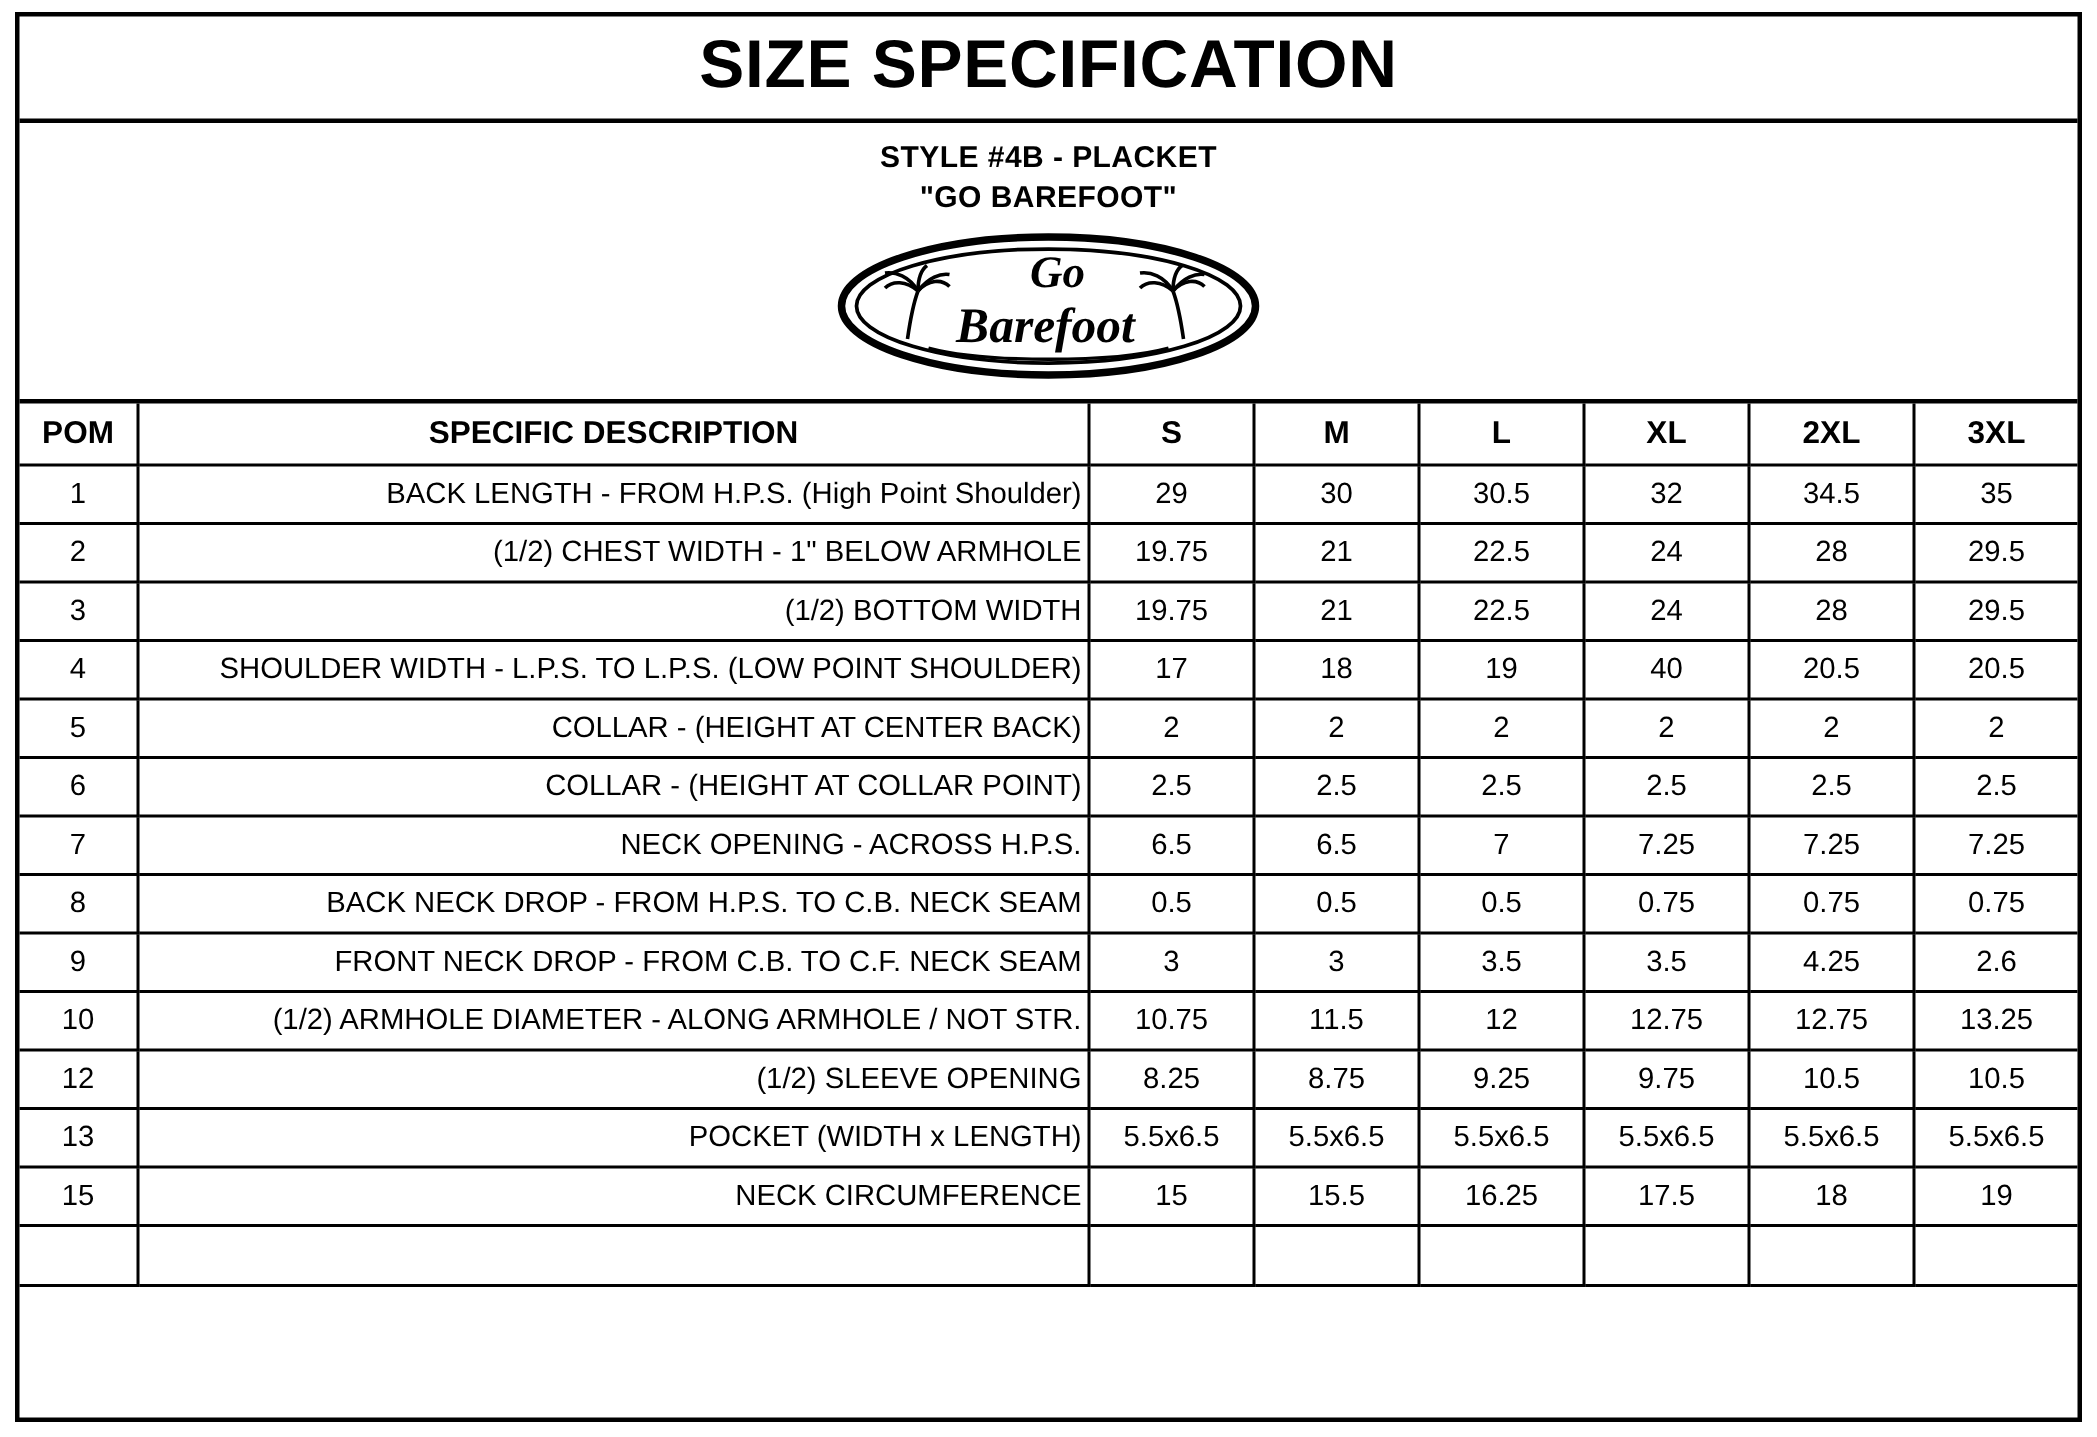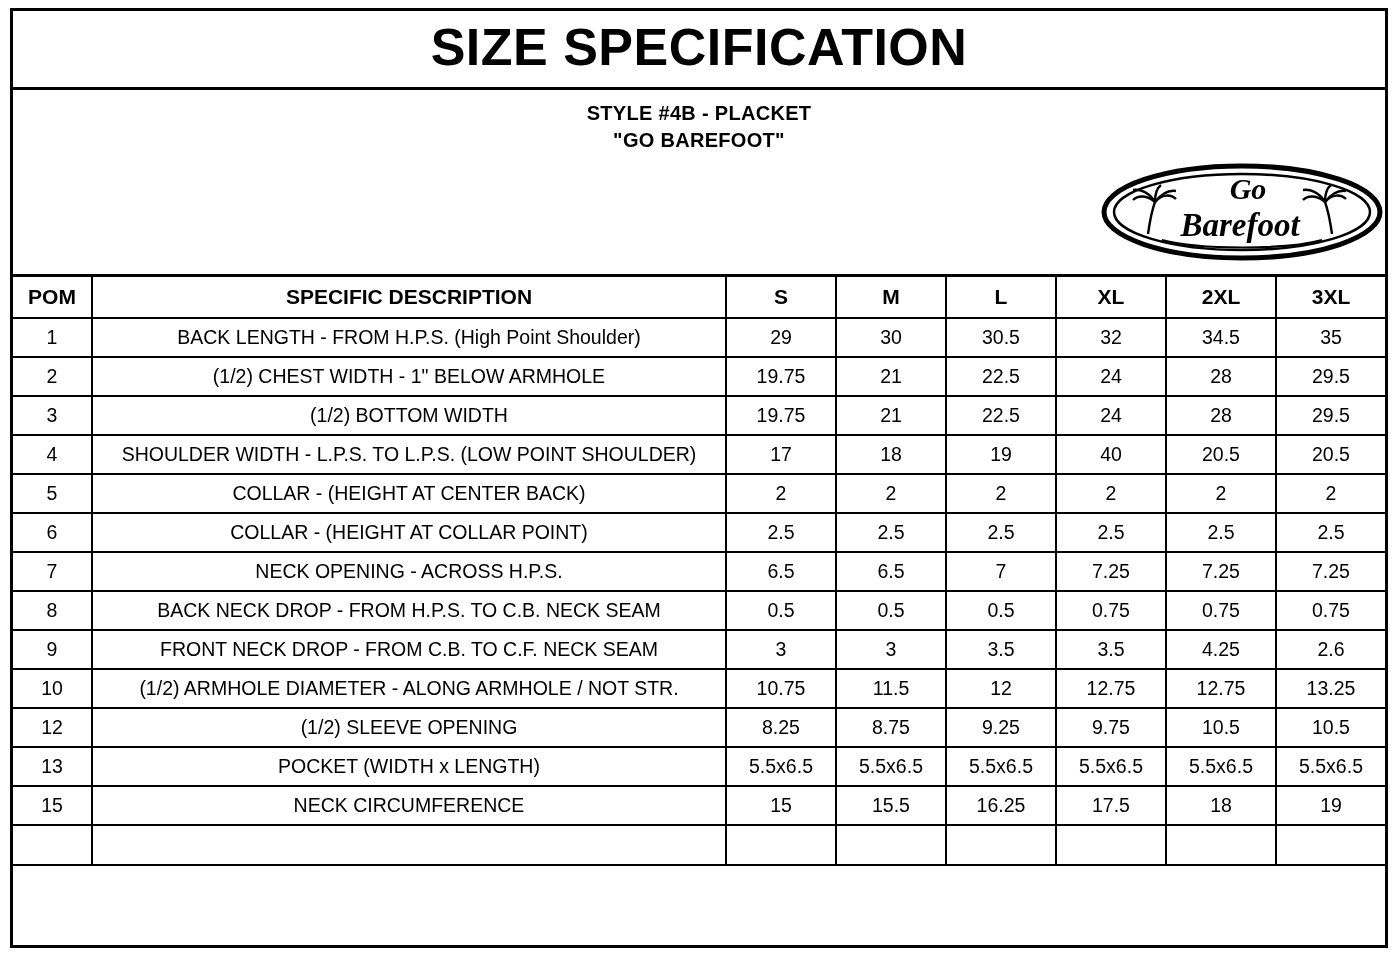--- a/index.html
+++ b/index.html
@@ -27,40 +27,40 @@
     display: flex;
     flex-direction: column;
   }
   
   .title-bar {
     border-bottom: 3px solid #000;
     text-align: center;
     padding: 6px 0 10px 0;
   }
   .title-bar .main-title {
-    font-size: 52px;
+    font-size: 45px;
     font-weight: bold;
     letter-spacing: 0.5px;
   }
   .style-block {
     border-bottom: 3px solid #000;
     text-align: center;
     padding: 12px 0 8px 0;
   }
   .style-line {
     font-size: 20px;
     font-weight: bold;
     letter-spacing: 0.3px;
   }
   .style-line.second {
     margin-top: 4px;
   }
   .logo-wrap {
     display: flex;
-    justify-content: flex-end;
+    justify-content: center;
     align-items: center;
     margin-top: 10px;
     margin-bottom: 4px;
   }
   .logo {
     width: 285px;
     height: 100px;
   }
   
   table.spec {
@@ -82,21 +82,21 @@
     font-size: 21px;
     text-align: center;
     height: 40px;
   }
   th.col-pom, td.col-pom {
     width: 70px;
     text-align: center;
   }
   th.col-desc { text-align: center; }
   td.col-desc {
-    text-align: center;
+    text-align: right;
     padding-left: 8px;
   }
   th.col-size, td.col-size {
     width: 100px;
     text-align: center;
   }
   tr.empty-row td { height: 38px; }
   .table-area {
     flex: 1;
     display: flex;

